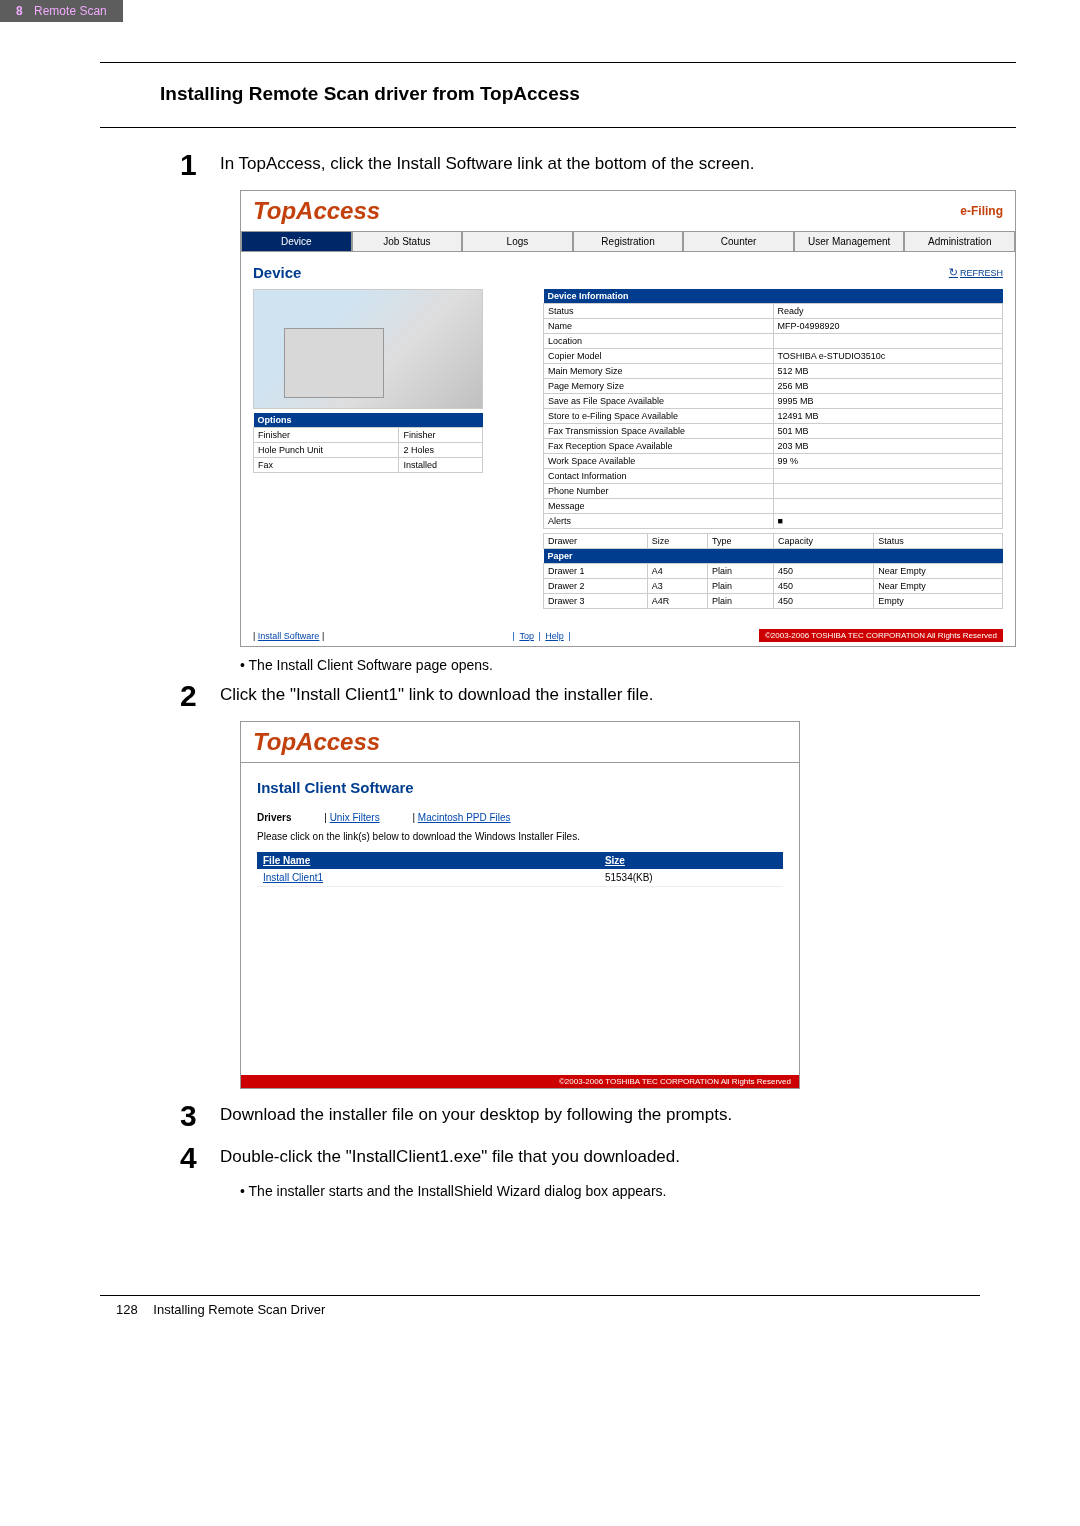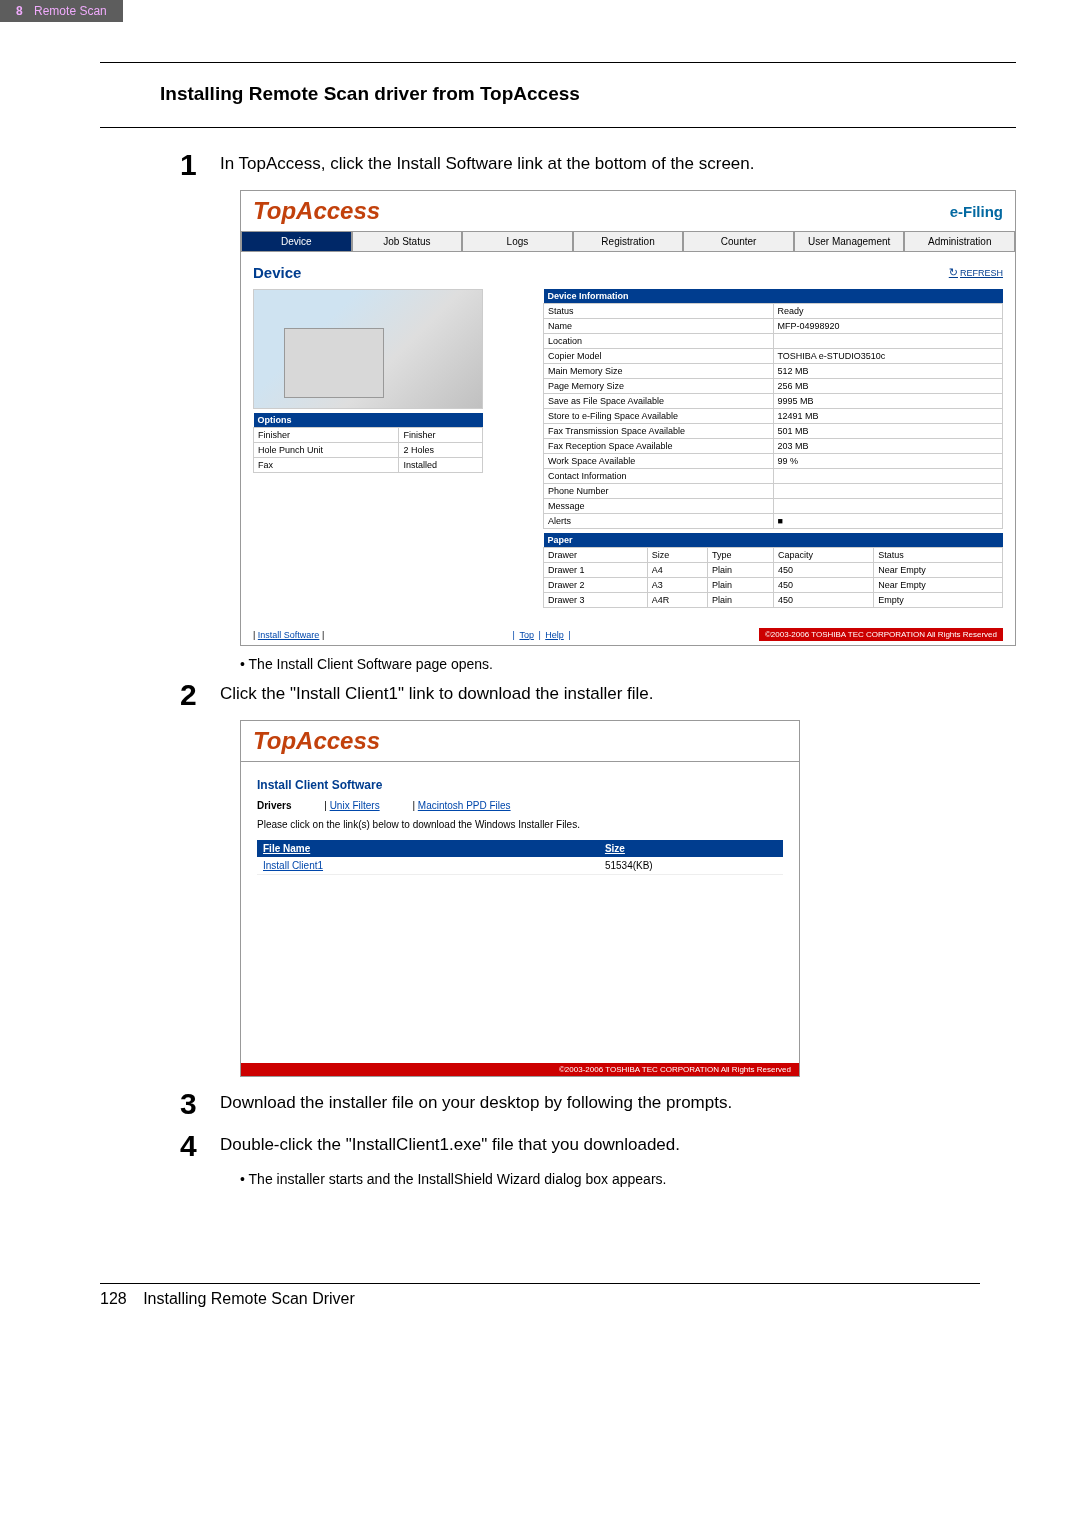--- a/index.html
+++ b/index.html
@@ -11,21 +11,21 @@
 .section-title { font-size: 19px; font-weight: bold; margin-left: 60px; margin-bottom: 20px; }
 .underline { border-bottom: 1px solid #000; padding-bottom: 2px; margin-bottom: 20px; }
 .step { display: flex; margin-left: 80px; margin-bottom: 8px; }
 .step-num { font-size: 30px; font-weight: bold; width: 40px; flex-shrink: 0; font-family: Arial, sans-serif; }
 .step-text { font-size: 17px; font-weight: normal; padding-top: 6px; flex: 1; }
 .bullet { margin-left: 140px; font-size: 14px; margin-bottom: 6px; }
 .bullet::before { content: "• "; }
 .screenshot-frame { margin-left: 140px; margin-bottom: 10px; border: 1px solid #999; background: #fff; }
 .ta-header { display: flex; justify-content: space-between; align-items: center; padding: 6px 12px; }
 .ta-logo { color: #c2410c; font-weight: bold; font-style: italic; font-size: 24px; }
-.ta-efiling { color: #0369a1; font-weight: bold; font-size: 15px; }
+.ta-efiling { color: #c2410c; font-weight: bold; font-size: 12px; }
 .ta-tabs { display: flex; font-size: 10px; }
 .ta-tab { flex: 1; text-align: center; padding: 4px; border: 1px solid #999; background: #f0f0f0; }
 .ta-tab.active { background: #002868; color: #fff; }
 .ta-body { padding: 12px; }
 .ta-device-row { display: flex; justify-content: space-between; align-items: center; margin-bottom: 8px; }
 .ta-device-title { color: #003d8f; font-weight: bold; font-size: 15px; }
 .ta-refresh { color: #003d8f; font-size: 9px; text-decoration: underline; }
 .ta-main { display: flex; gap: 12px; }
 .ta-left { flex: 0 0 230px; }
 .ta-right { flex: 1; margin-left: 48px; }
@@ -34,33 +34,33 @@
 .ta-table { width: 100%; border-collapse: collapse; font-size: 9px; margin-bottom: 4px; }
 .ta-table th { background: #003d8f; color: #fff; text-align: left; padding: 2px 4px; font-weight: normal; }
 .ta-table td { border: 1px solid #ccc; padding: 2px 4px; }
 .ta-table .hdr { background: #003d8f; color: #fff; padding: 2px 4px; font-weight: bold; }
 .ta-footer { display: flex; justify-content: space-between; align-items: center; padding: 4px 12px; font-size: 9px; }
 .ta-footer-left { color: #0047ab; text-decoration: underline; }
 .ta-footer-center { color: #0047ab; }
 .ta-footer-center a { text-decoration: underline; margin: 0 2px; }
 .ta-footer-right { background: #c00; color: #fff; padding: 2px 6px; font-size: 8px; }
 .s2-body { padding: 8px 16px; }
-.s2-title { color: #003d8f; font-weight: bold; font-size: 12px; margin-top: 8px; margin-bottom: 8px; }
+.s2-title { color: #003d8f; font-weight: bold; font-size: 15px; margin-top: 8px; margin-bottom: 16px; }
 .s2-tabs { font-size: 10px; margin-bottom: 8px; }
 .s2-tabs b { font-weight: bold; margin-right: 30px; }
 .s2-tabs a { color: #0047ab; text-decoration: underline; margin-right: 30px; }
 .s2-instr { font-size: 10px; margin-bottom: 10px; }
 .s2-table { width: 100%; border-collapse: collapse; font-size: 10px; margin-bottom: 180px; }
 .s2-table th { background: #003d8f; color: #fff; text-align: left; padding: 3px 6px; font-weight: bold; text-decoration: underline; }
 .s2-table td { padding: 3px 6px; border-bottom: 1px solid #eee; }
 .s2-link { color: #0047ab; text-decoration: underline; }
 .s2-footer { background: #c00; color: #fff; text-align: right; padding: 2px 8px; font-size: 8px; }
 .page-footer { position: relative; margin-top: 40px; padding: 10px 100px; }
 .page-footer .line { border-top: 1px solid #000; margin-bottom: 6px; }
-.page-footer-text { font-size: 16px; }
+.page-footer-text { font-size: 13px; margin-left: 16px; }
 .page-num { margin-right: 12px; }
 .refresh-icon::before { content: "↻"; color: #003d8f; font-size: 11px; margin-right: 2px; }
 </style>
 </head>
 <body>
 
 
 
 <div class="page-tab">
   <b>8</b>
@@ -186,29 +186,29 @@
                 </tr>
             <tr>
                   <td>Alerts</td>
                   <td>■</td>
                 </tr>
           </tbody>
             </table>
           <table class="ta-table">
             <tbody>
                 <tr>
-                  <th colspan="5" class="hdr">Paper</th>
-                </tr>
-            <tr>
               <td>Drawer</td>
                   <td>Size</td>
               <td>Type</td>
                   <td>Capacity</td>
               <td>Status</td>
             </tr>
+            <tr>
+                  <th colspan="5" class="hdr">Paper</th>
+                </tr>
             <tr>
                   <td>Drawer 1</td>
                   <td>A4</td>
                   <td>Plain</td>
                   <td>450</td>
                   <td>Near Empty</td>
                 </tr>
             <tr>
                   <td>Drawer 2</td>
                   <td>A3</td>

